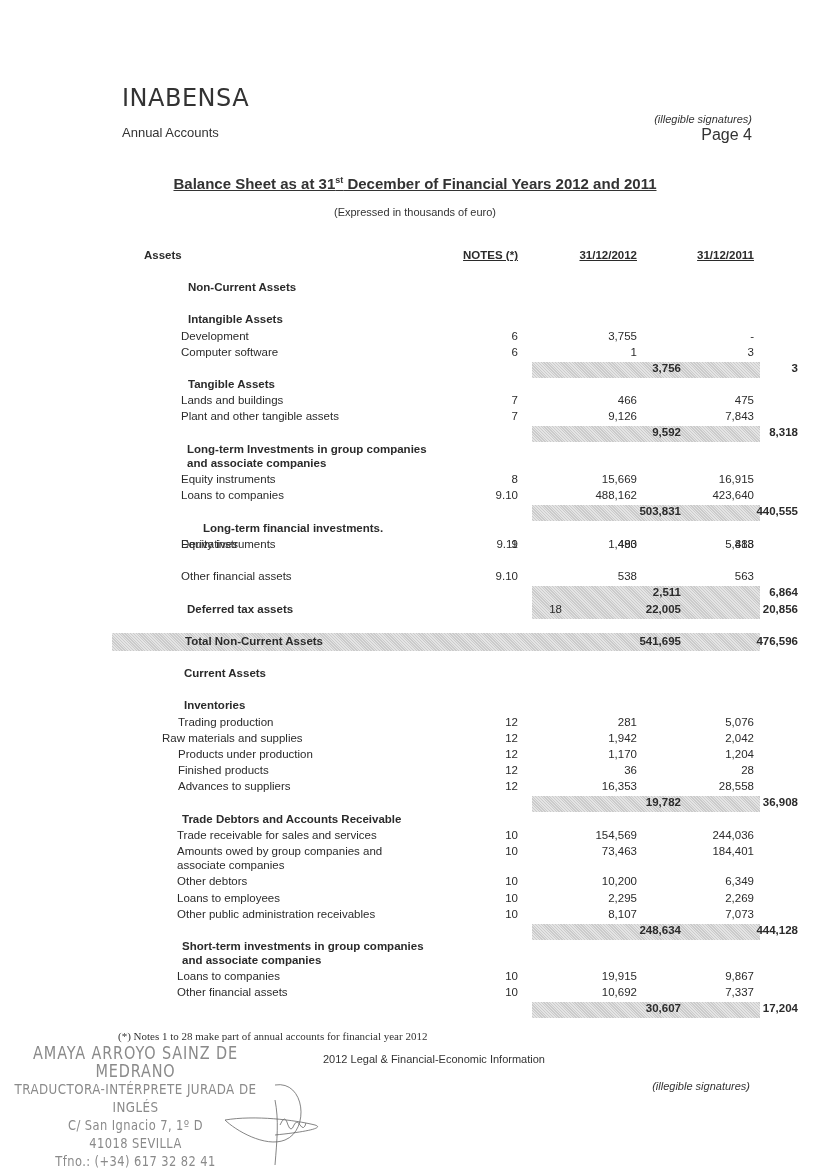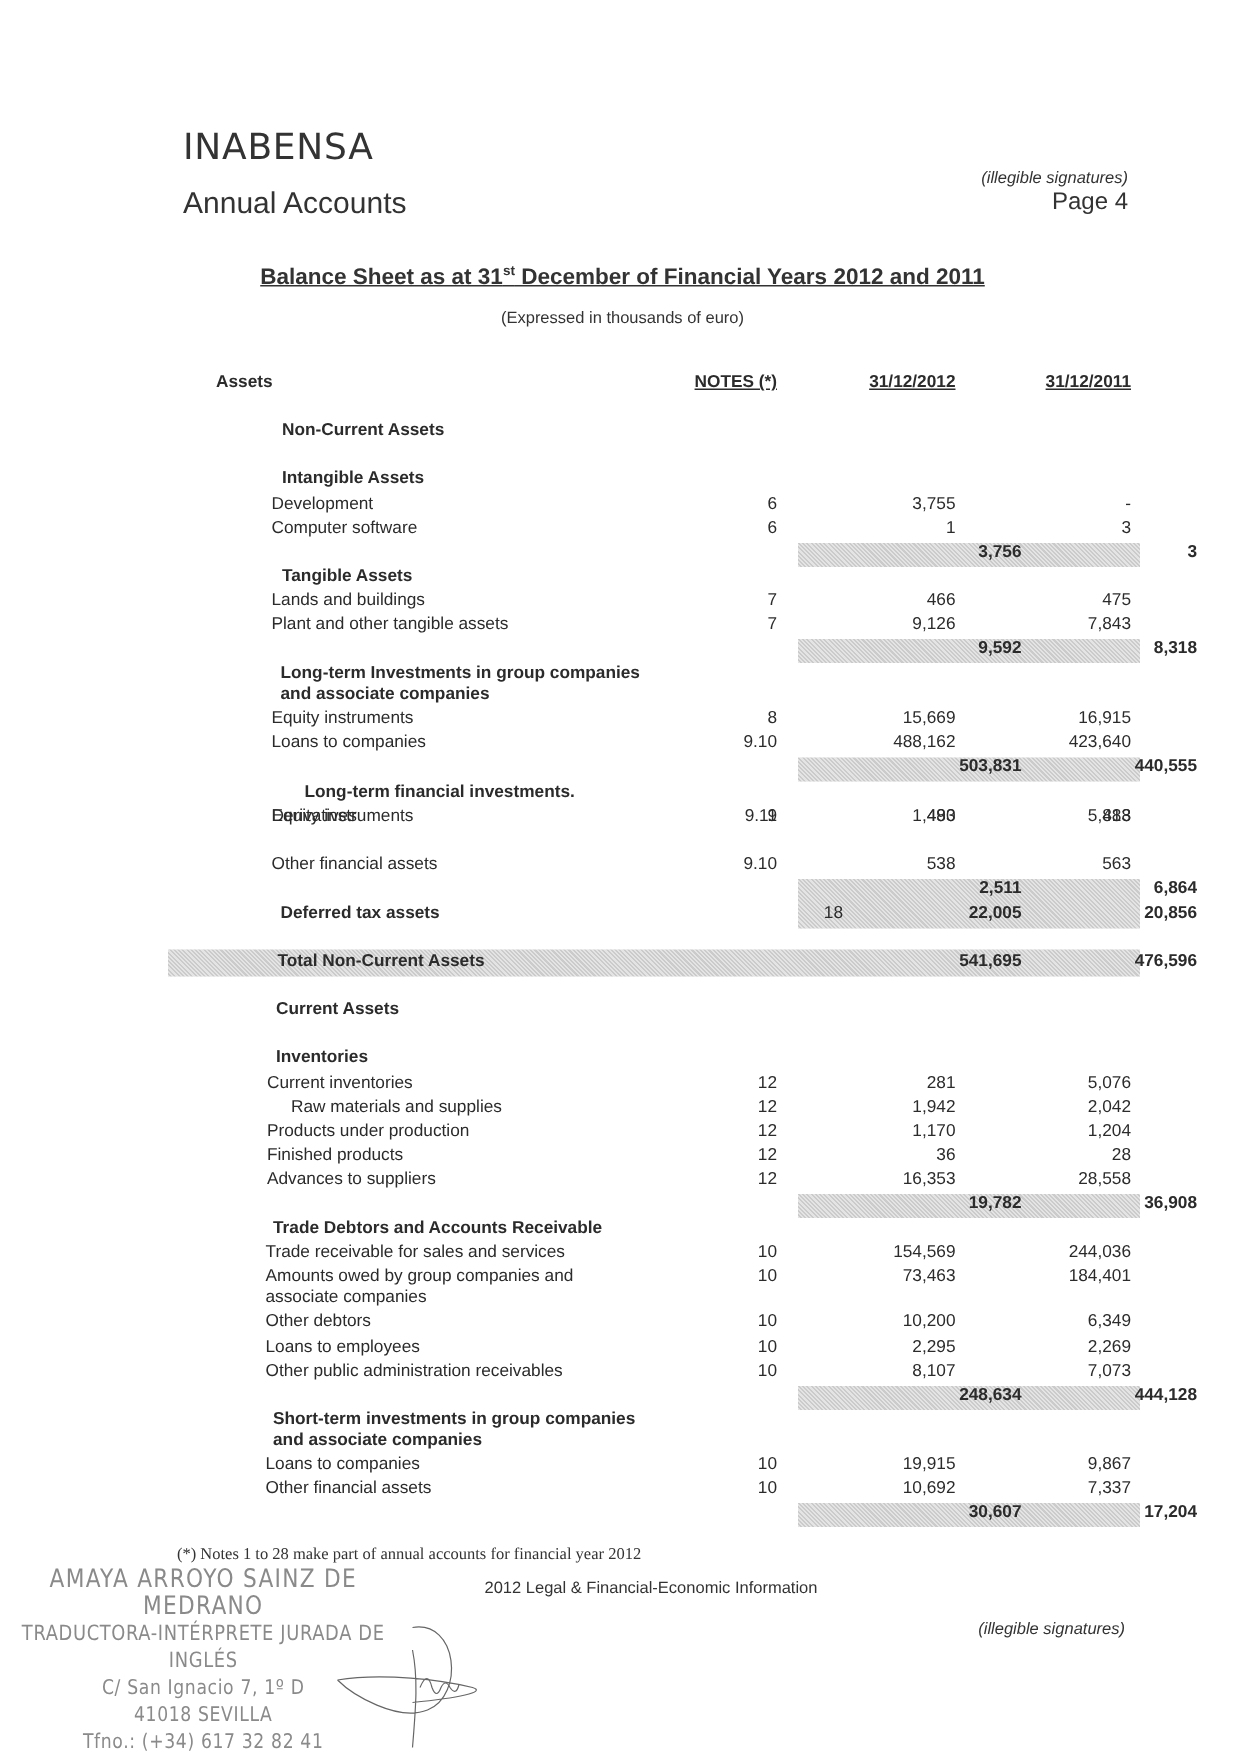--- a/index.html
+++ b/index.html
@@ -1,19 +1,19 @@
 <!DOCTYPE html>
 <html><head>
 <meta charset="utf-8">
 <style>
   html, body { margin: 0; padding: 0; background: #ffffff; }
   body { width: 830px; height: 1170px; position: relative; overflow: hidden; color: #2b2b2b; font-family: "Liberation Sans", sans-serif; }
   .abs { position: absolute; }
   .logo { left: 122px; top: 84px; font-size: 24px; letter-spacing: 0.5px; color: #333; font-family: "DejaVu Sans", sans-serif; font-weight: normal; }
-  .subtitle { left: 122px; top: 125px; font-size: 20px; color: #333; }
+  .subtitle { left: 122px; top: 125px; font-size: 13px; color: #333; }
   .sig-top { right: 78px; top: 113px; font-size: 11px; font-style: italic; color: #333; }
   .pagenum { right: 78px; top: 126px; font-size: 16px; color: #333; }
   .title { left: 0; width: 830px; top: 175px; text-align: center; font-size: 15px; font-weight: bold; color: #333; }
   .title span.u { text-decoration: underline; }
   .title sup { font-size: 9px; }
   .expressed { left: 0; width: 830px; top: 206px; text-align: center; font-size: 11px; color: #333; }
 
   .row { position: absolute; left: 0; width: 830px; height: 16px; font-size: 11.5px; }
   .row .lbl { position: absolute; left: 0; white-space: nowrap; }
   .row .note { position: absolute; left: 440px; width: 78px; text-align: right; }
@@ -165,27 +165,27 @@
   </div>
 
 <div class="row bold" style="top:667px;">
     <span class="lbl" style="left:140px;">Current Assets</span>
   </div>
 
 <div class="row bold" style="top:699px;">
     <span class="lbl" style="left:140px;">Inventories</span>
   </div>
 <div class="row" style="top:716px;">
-    <span class="lbl" style="left:178px;">Current inventories</span>
+    <span class="lbl" style="left:178px;">Trading production</span>
     <span class="note">12</span>
     <span class="v1">281</span>
     <span class="v2">5,076</span>
   </div>
 <div class="row" style="top:732px;">
-    <span class="lbl" style="left:194px;">Raw materials and supplies</span>
+    <span class="lbl" style="left:162px;">Raw materials and supplies</span>
     <span class="note">12</span>
     <span class="v1">1,942</span>
     <span class="v2">2,042</span>
   </div>
 <div class="row" style="top:748px;">
     <span class="lbl" style="left:178px;">Products under production</span>
     <span class="note">12</span>
     <span class="v1">1,170</span>
     <span class="v2">1,204</span>
   </div>

